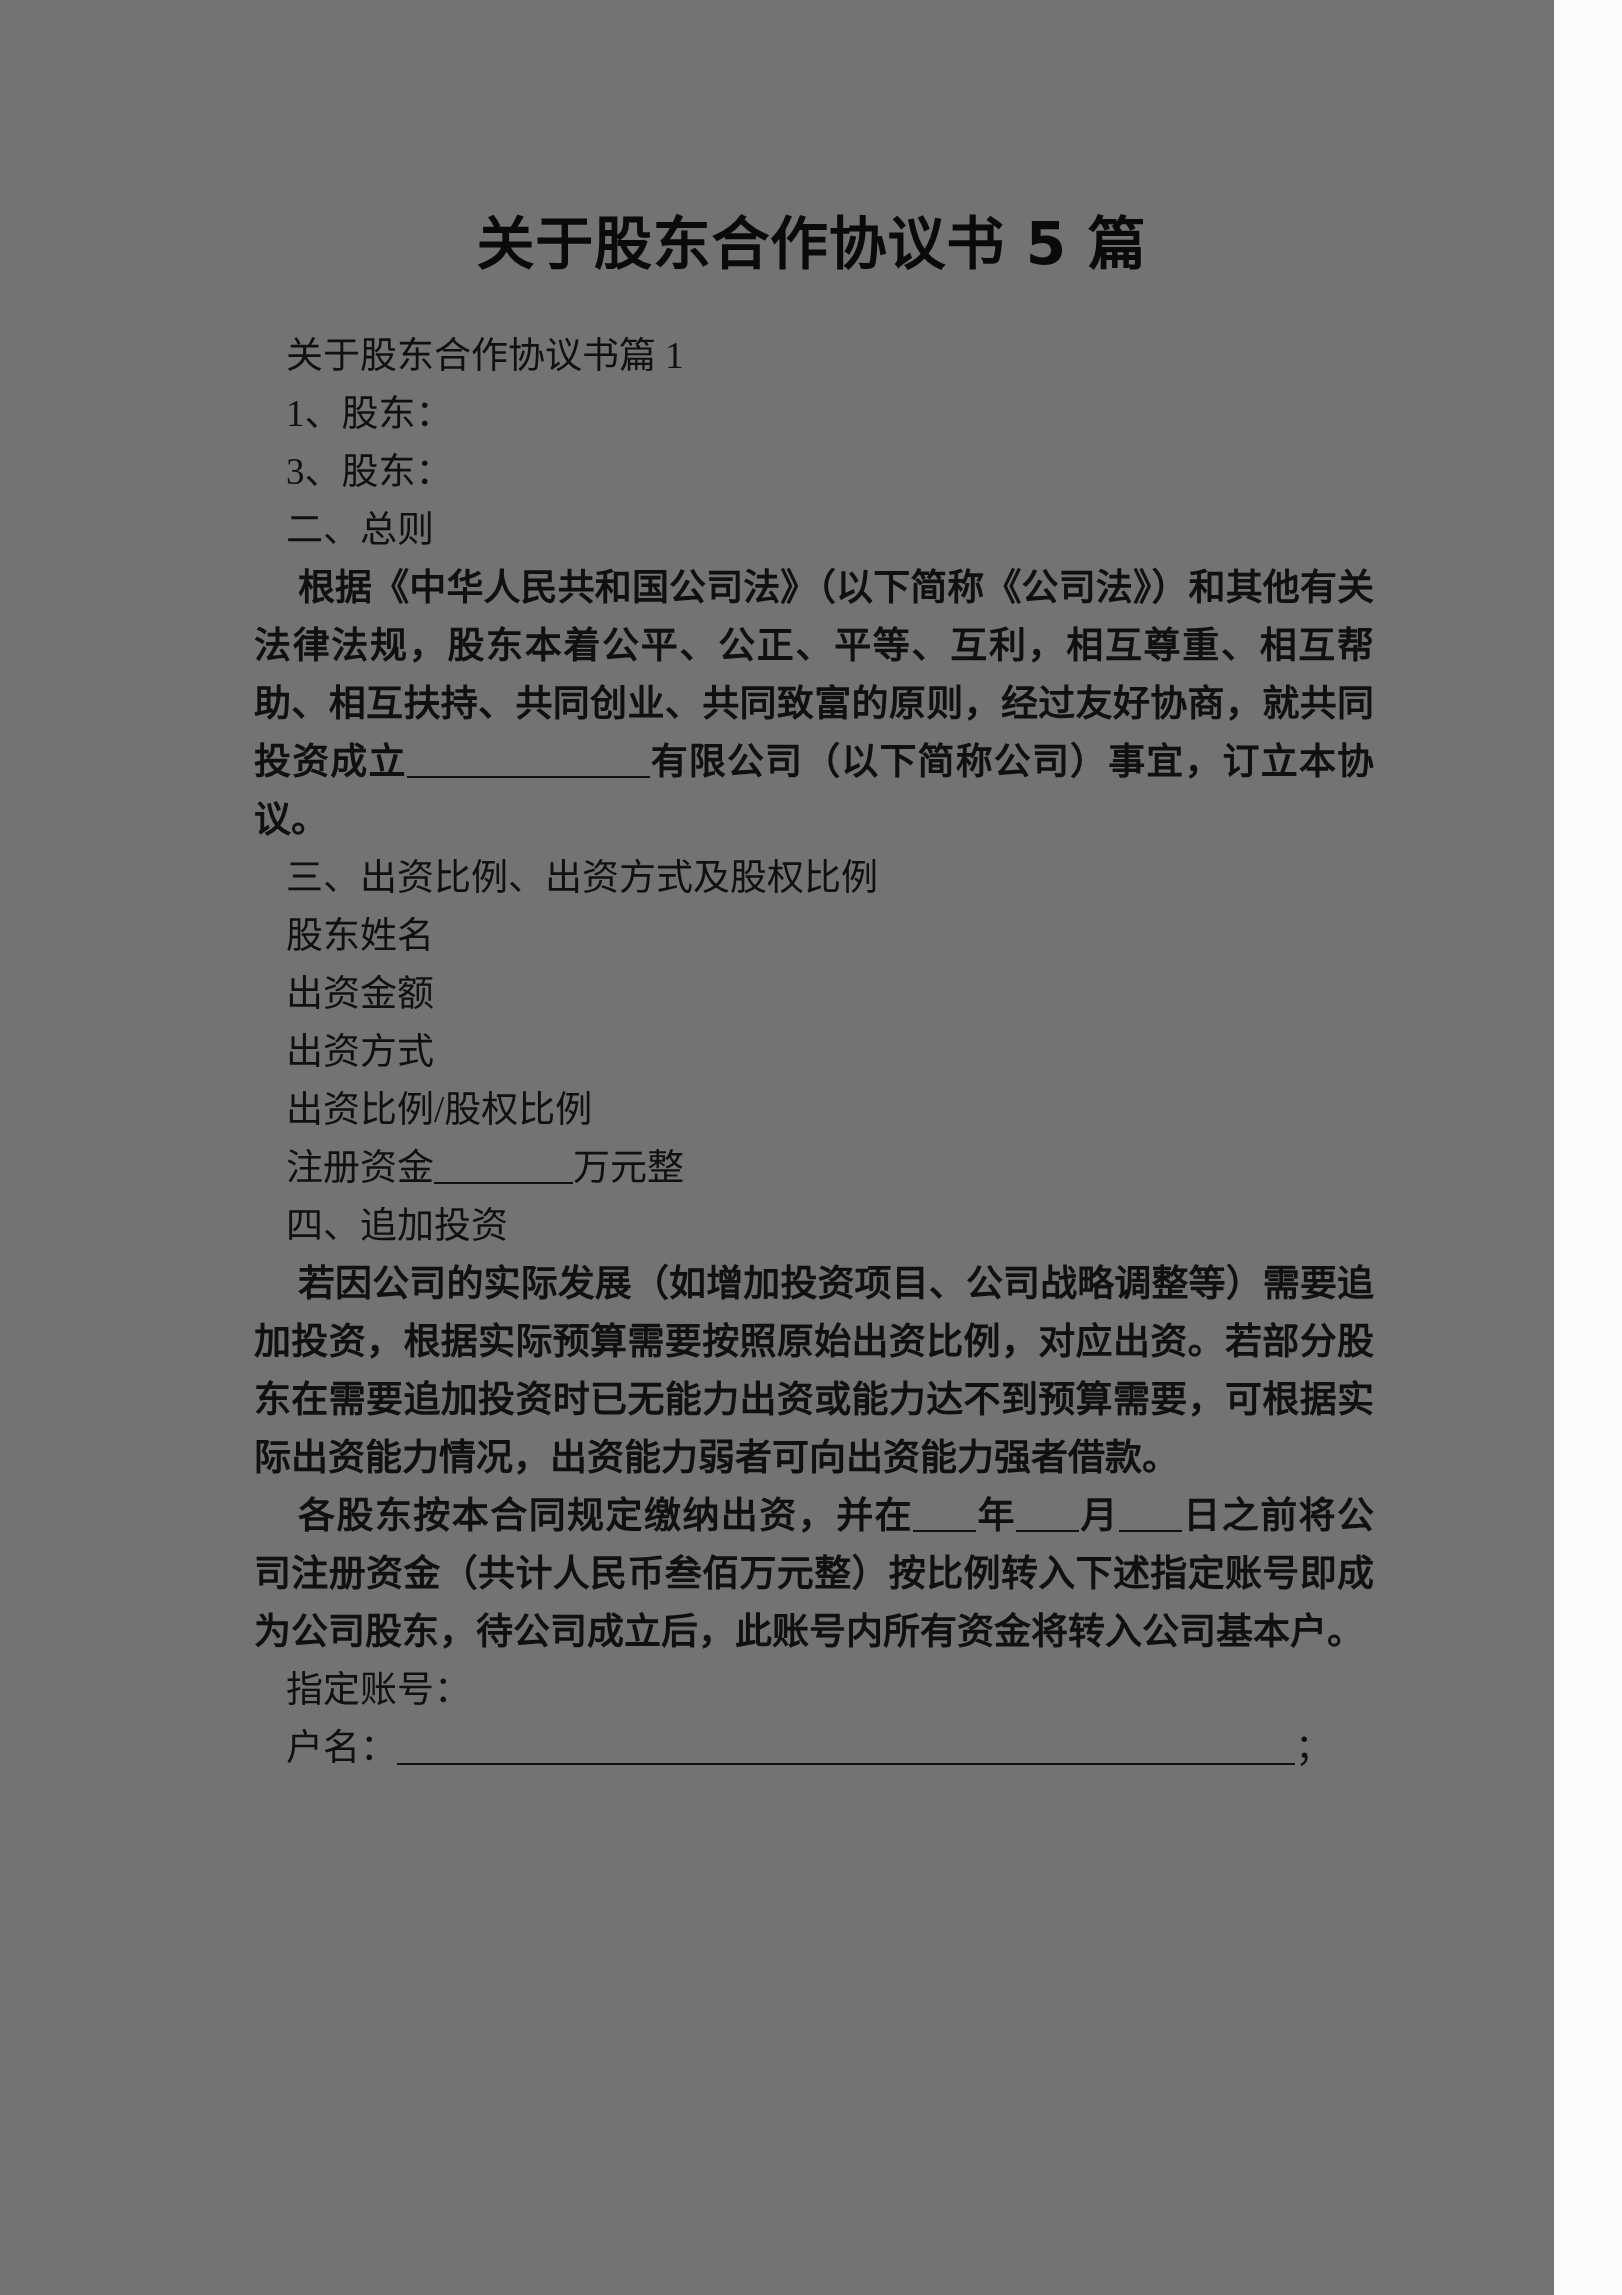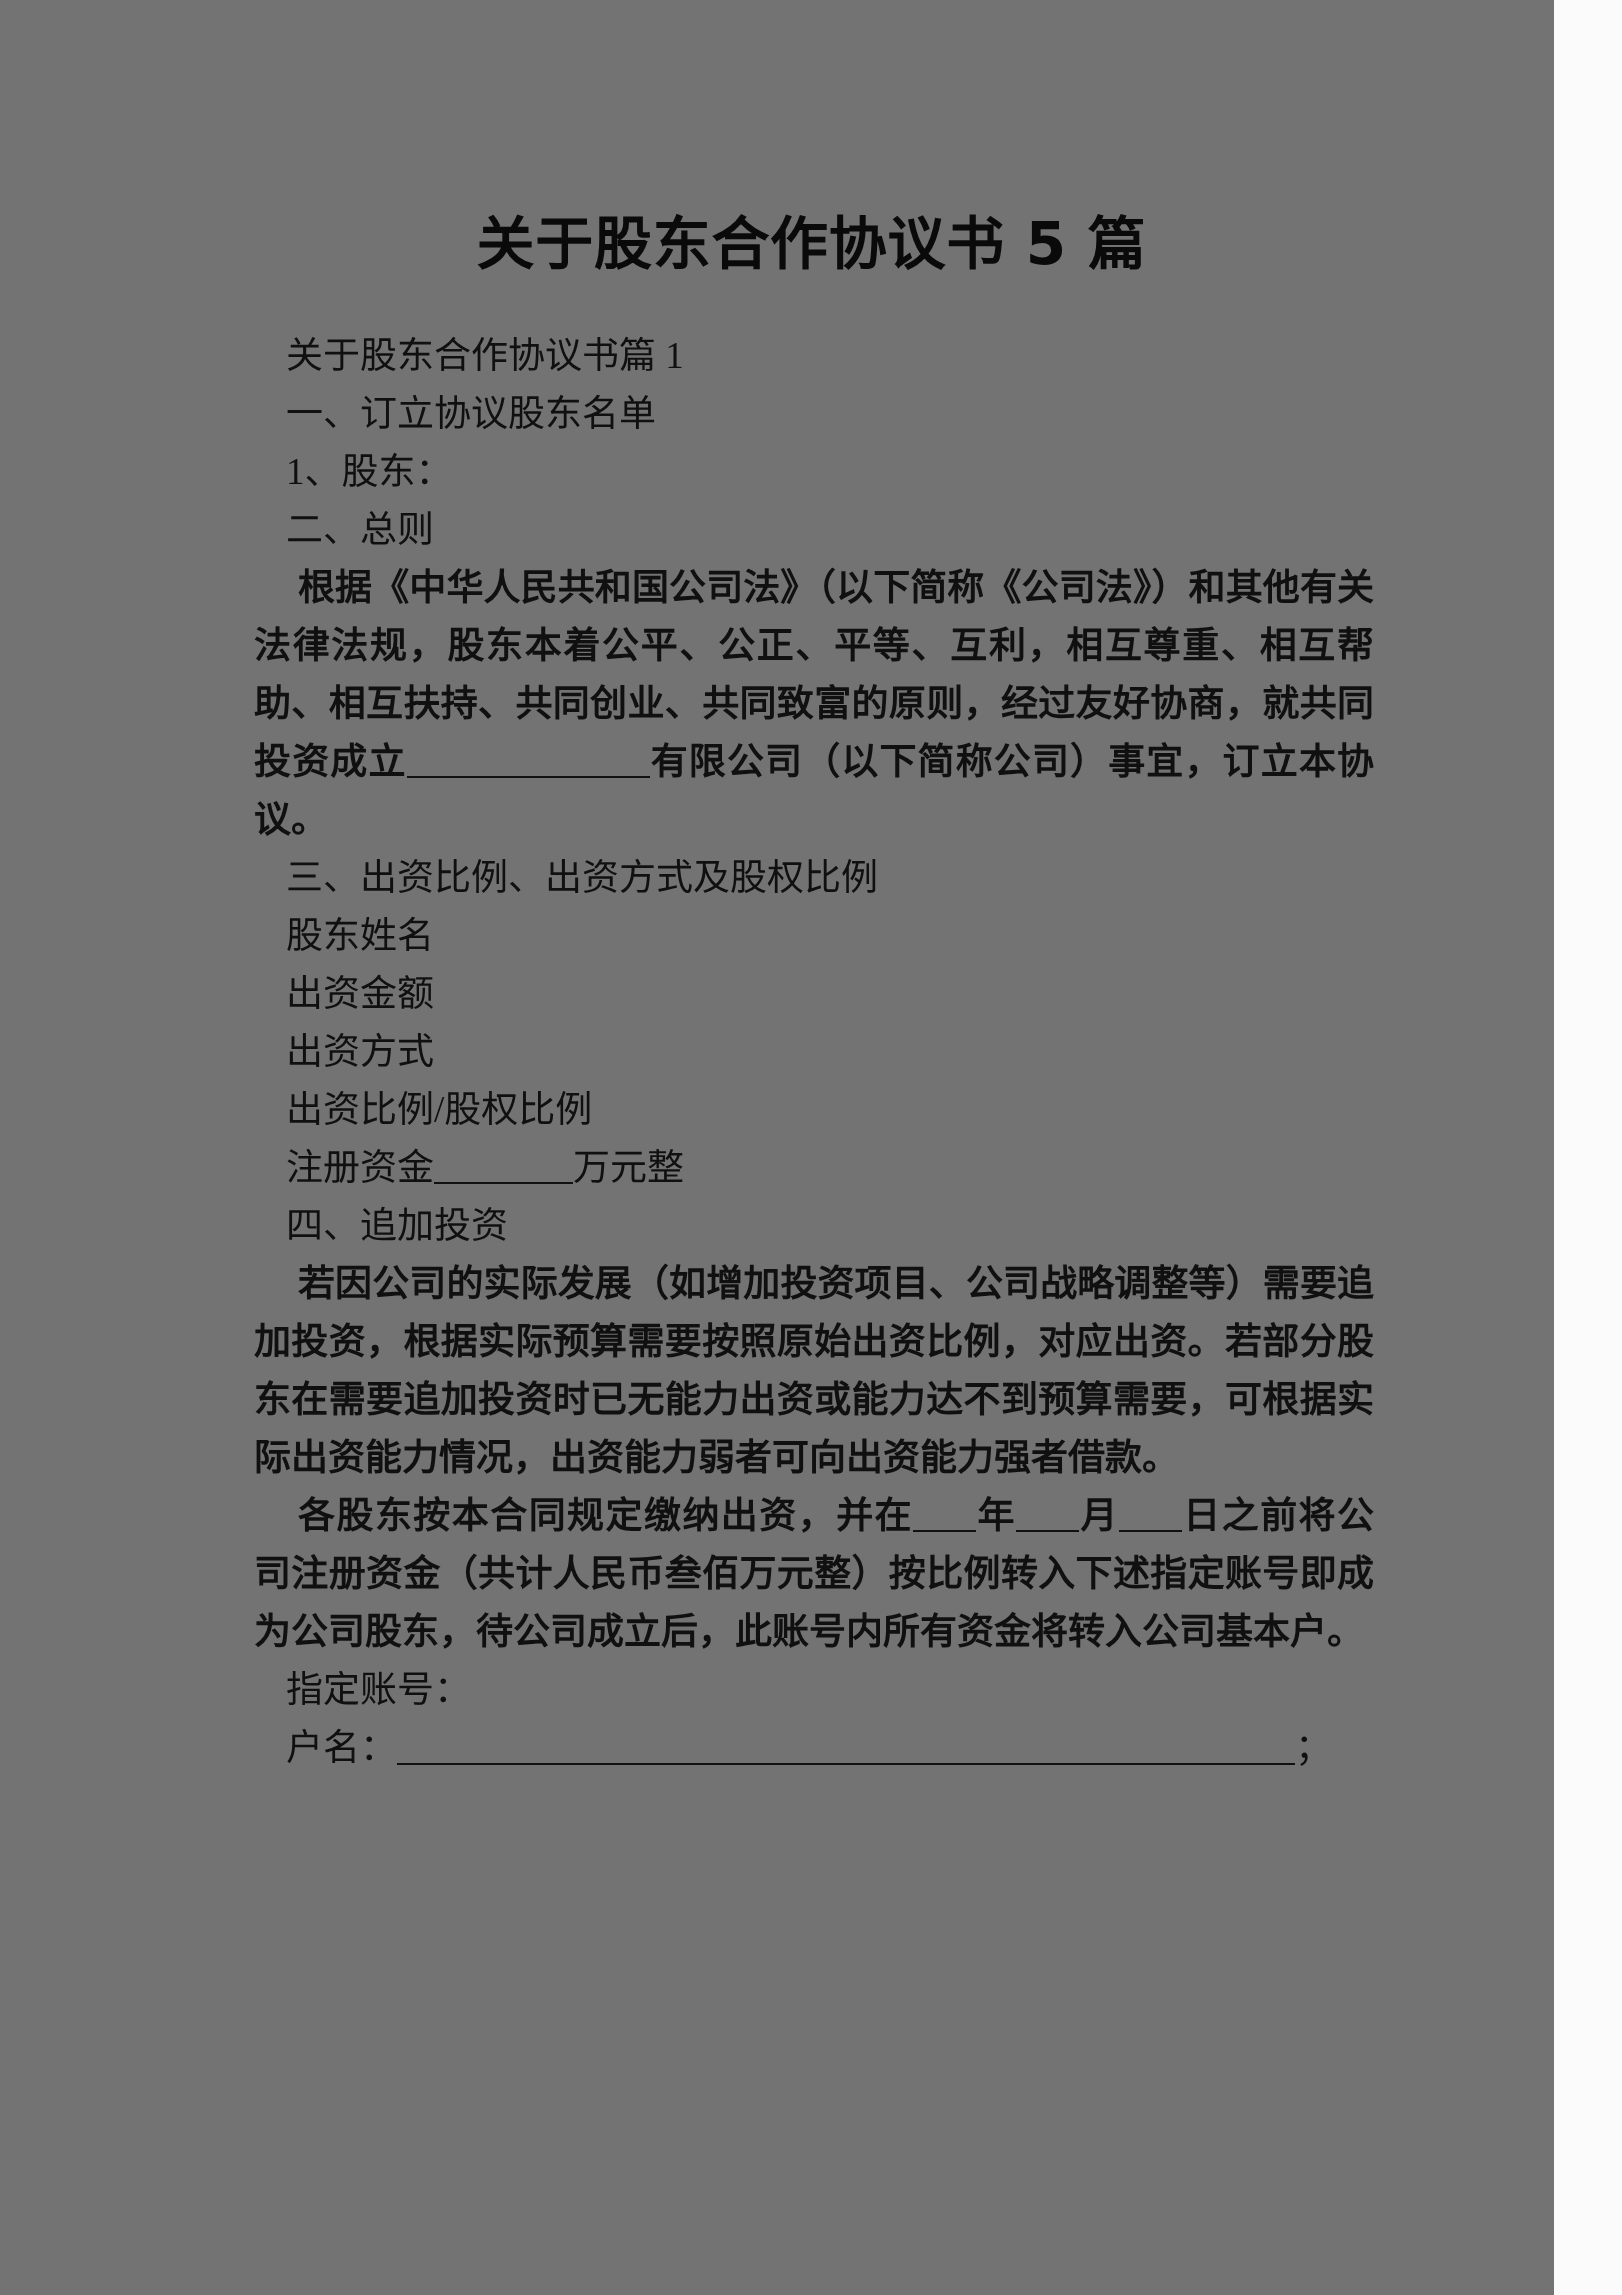--- a/index.html
+++ b/index.html
@@ -87,23 +87,23 @@
 <body>
 
 <div class="page">
 
   <h1 class="doc-title">关于股东合作协议书 5 篇</h1>
 
   <div class="body-col">
 
     <p class="line item">关于股东合作协议书篇 1</p>
 
-    <p class="line item">一、订立协议股东名单</p>
 
     <p class="line item">1、股东：</p>
+    <p class="line item">3、股东：</p>
 
     <p class="line item">二、总则</p>
 
     <p class="line para"><span>根据《中华人民共和国公司法》（以下简称《公司法》）和其他有关法律法规，股东本着公平、公正、平等、互利，相互尊重、相互帮助、相互扶持、共同创业、共同致富的原则，经过友好协商，就共同投资成立</span><span class="blank blank-company"></span><span>有限公司（以下简称公司）事宜，订立本协议。</span></p>
 
     <p class="line item">三、出资比例、出资方式及股权比例</p>
 
     <p class="line item">股东姓名</p>
     <p class="line item">出资金额</p>
     <p class="line item">出资方式</p>

